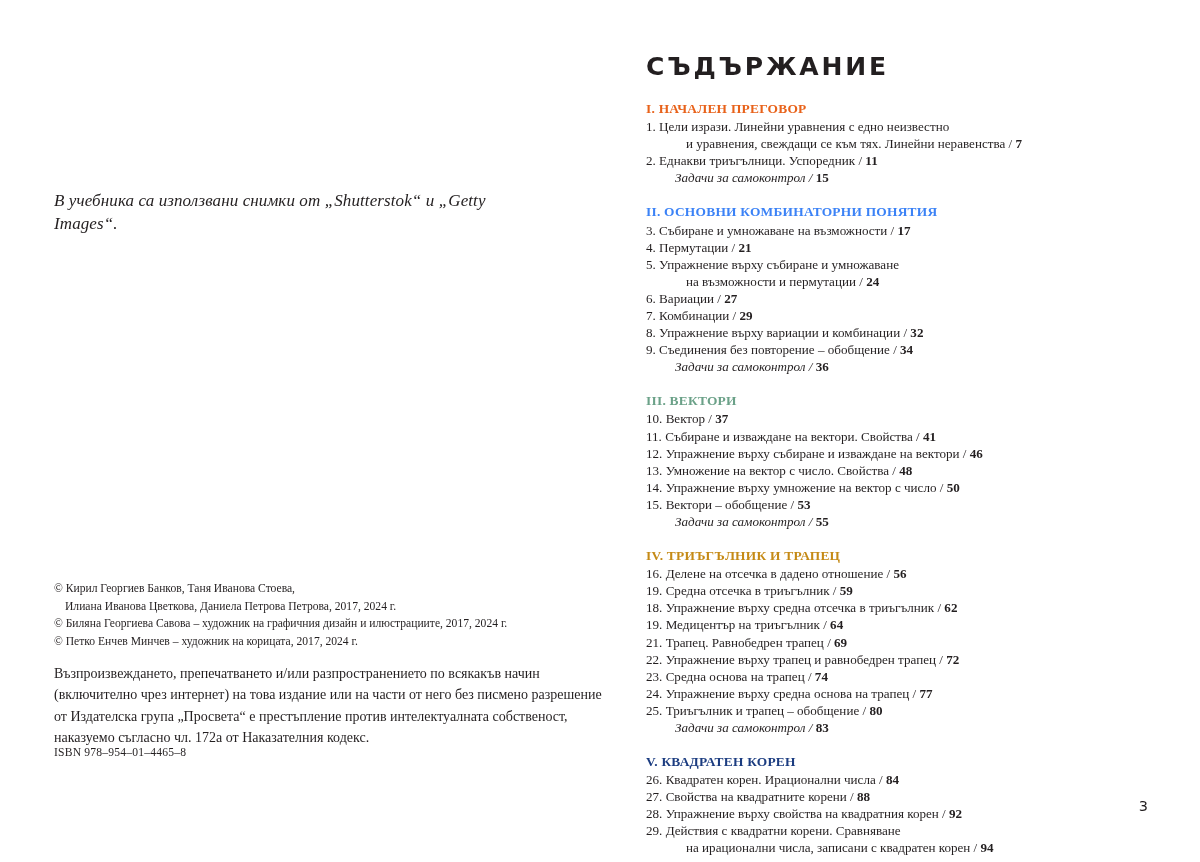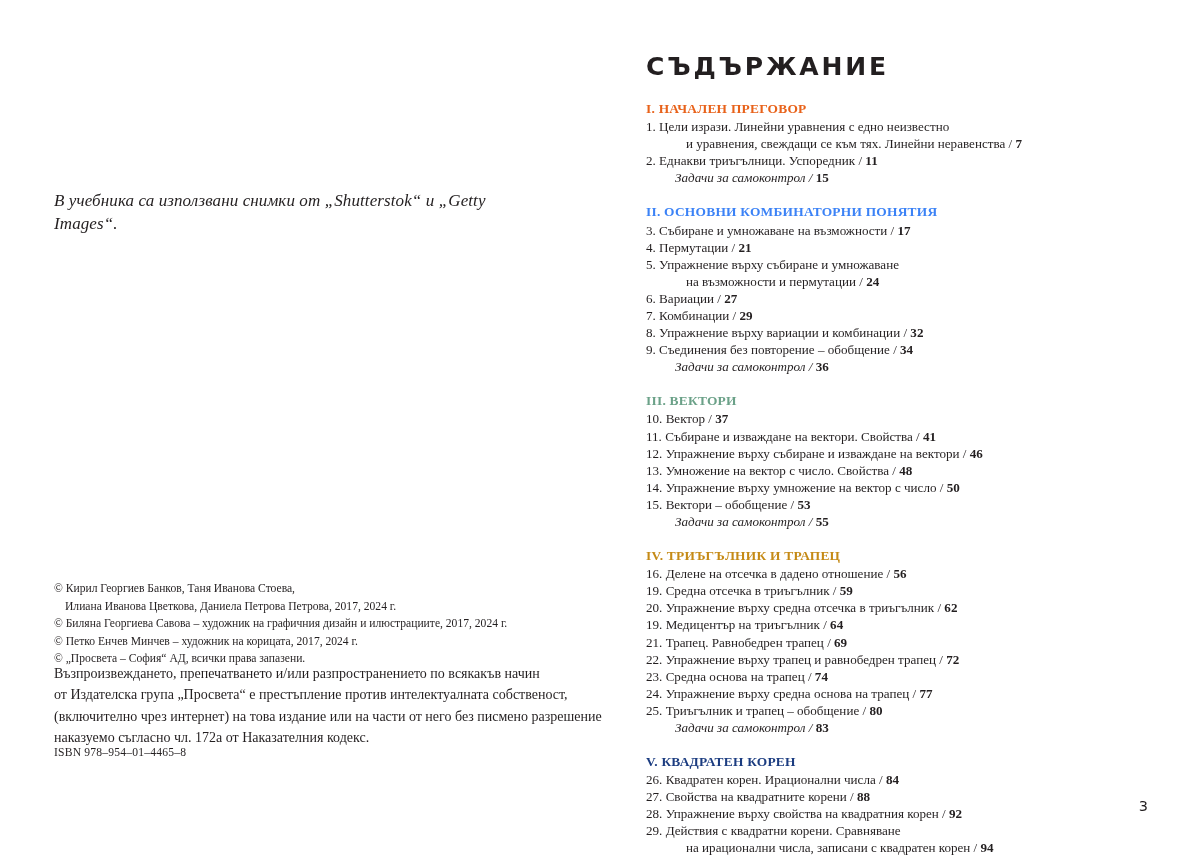--- a/index.html
+++ b/index.html
@@ -154,27 +154,26 @@
 
   <div class="left-col">
 
     <div class="photo-credit">В учебника са използвани снимки от „Shutterstok“ и „Getty Images“.</div>
 
     <div class="copyright-block">
         <div class="copyright-line">© Кирил Георгиев Банков, Таня Иванова Стоева,</div>
         <div class="copyright-line indent">Илиана Иванова Цветкова, Даниела Петрова Петрова, 2017, 2024 г.</div>
         <div class="copyright-line">© Биляна Георгиева Савова – художник на графичния дизайн и илюстрациите, 2017, 2024 г.</div>
         <div class="copyright-line">© Петко Енчев Минчев – художник на корицата, 2017, 2024 г.</div>
-        <div class="copyright-line">© „Просвета – София“ АД, всички права запазени.</div>
       </div>
 
     <div class="legal-block">
         <div class="legal-line">Възпроизвеждането, препечатването и/или разпространението по всякакъв начин</div>
+        <div class="legal-line">(включително чрез интернет) на това издание или на части от него без писмено разрешение</div>
         <div class="legal-line">от Издателска група „Просвета“ е престъпление против интелектуалната собственост,</div>
-        <div class="legal-line">(включително чрез интернет) на това издание или на части от него без писмено разрешение</div>
         <div class="legal-line">наказуемо съгласно чл. 172а от Наказателния кодекс.</div>
       </div>
 
     <div class="isbn">ISBN 978–954–01–4465–8</div>
   </div>
 
   <div class="right-col">
     <div class="toc-title">СЪДЪРЖАНИЕ</div>
 
     <div class="toc-body">
@@ -202,21 +201,21 @@
           <div class="entry"><span>12. Упражнение върху събиране и изваждане на вектори / </span><b>46</b></div>
           <div class="entry"><span>13. Умножение на вектор с число. Свойства / </span><b>48</b></div>
           <div class="entry"><span>14. Упражнение върху умножение на вектор с число / </span><b>50</b></div>
           <div class="entry"><span>15. Вектори – обобщение / </span><b>53</b></div>
           <div class="entry self-check"><span>Задачи за самоконтрол / </span><b>55</b></div>
         </div>
         <div class="section">
           <div class="section-heading" style="color: rgb(197, 138, 22);">IV. ТРИЪГЪЛНИК И ТРАПЕЦ</div>
           <div class="entry"><span>16. Делене на отсечка в дадено отношение / </span><b>56</b></div>
           <div class="entry"><span>19. Средна отсечка в триъгълник / </span><b>59</b></div>
-          <div class="entry"><span>20. Упражнение върху средна отсечка в триъгълник / </span><b>62</b></div>
+          <div class="entry"><span>18. Упражнение върху средна отсечка в триъгълник / </span><b>62</b></div>
           <div class="entry"><span>19. Медицентър на триъгълник / </span><b>64</b></div>
           <div class="entry"><span>21. Трапец. Равнобедрен трапец / </span><b>69</b></div>
           <div class="entry"><span>22. Упражнение върху трапец и равнобедрен трапец / </span><b>72</b></div>
           <div class="entry"><span>23. Средна основа на трапец / </span><b>74</b></div>
           <div class="entry"><span>24. Упражнение върху средна основа на трапец / </span><b>77</b></div>
           <div class="entry"><span>25. Триъгълник и трапец – обобщение / </span><b>80</b></div>
           <div class="entry self-check"><span>Задачи за самоконтрол / </span><b>83</b></div>
         </div>
         <div class="section">
           <div class="section-heading" style="color: rgb(27, 60, 128);">V. КВАДРАТЕН КОРЕН</div>

